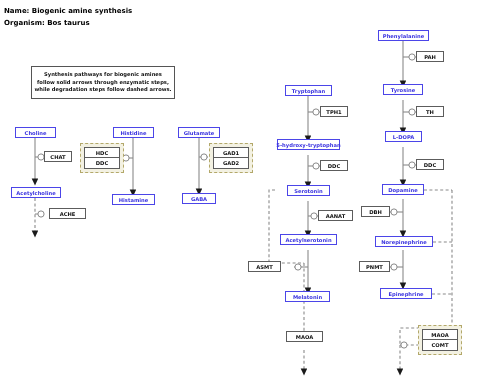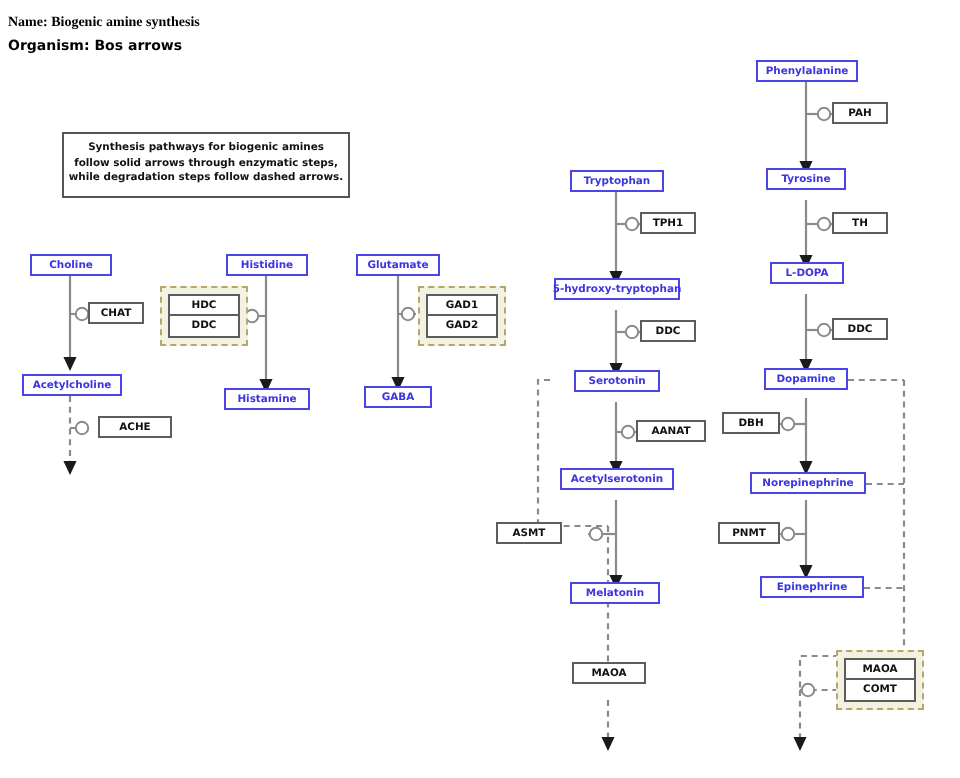--- a/index.html
+++ b/index.html
@@ -3,21 +3,21 @@
 <meta charset="utf-8">
 <style>
   html,body{margin:0;padding:0;}
   body{
     width:480px;height:389px;background:#ffffff;
     font-family:"DejaVu Sans","Liberation Sans",sans-serif;
     position:relative;overflow:hidden;
   }
   #canvas{position:absolute;left:0;top:0;width:480px;height:389px;}
   .hdr{position:absolute;font-size:7px;font-weight:bold;color:#000;white-space:nowrap;}
-  #hdr-name{left:4px;top:7px;font-family:Liberation Serif, serif;}
+  #hdr-name{left:4px;top:7px;}
   #hdr-org{left:4px;top:19px;}
 
   .legend{
     position:absolute;left:31px;top:66px;width:144px;height:33px;
     border:1px solid #555;background:#fff;box-sizing:border-box;
     display:flex;flex-direction:column;align-items:center;justify-content:center;
   }
   .legend div{font-size:5.2px;font-weight:bold;color:#111;line-height:7.6px;white-space:nowrap;}
 
   .node{
@@ -116,21 +116,21 @@
     <circle cx="412" cy="57" r="3.1"></circle>
     <circle cx="412" cy="112" r="3.1"></circle>
     <circle cx="412" cy="165" r="3.1"></circle>
     <circle cx="394" cy="212" r="3.1"></circle>
     <circle cx="394" cy="267" r="3.1"></circle>
     <circle cx="404" cy="345" r="3.1"></circle>
   </g>
 </svg>
 
 <div class="hdr" id="hdr-name">Name: Biogenic amine synthesis</div>
-<div class="hdr" id="hdr-org">Organism: Bos arrows</div>
+<div class="hdr" id="hdr-org">Organism: Bos taurus</div>
 
 <div class="legend">
   <div>Synthesis pathways for biogenic amines</div>
   <div>follow solid arrows through enzymatic steps,</div>
   <div>while degradation steps follow dashed arrows.</div>
 </div>
 
 <div class="node" style="left:15px;top:127px;width:41px;">Choline</div>
 <div class="enz" style="left:44px;top:151px;width:28px;">CHAT</div>
 <div class="node" style="left:11px;top:187px;width:50px;">Acetylcholine</div>

